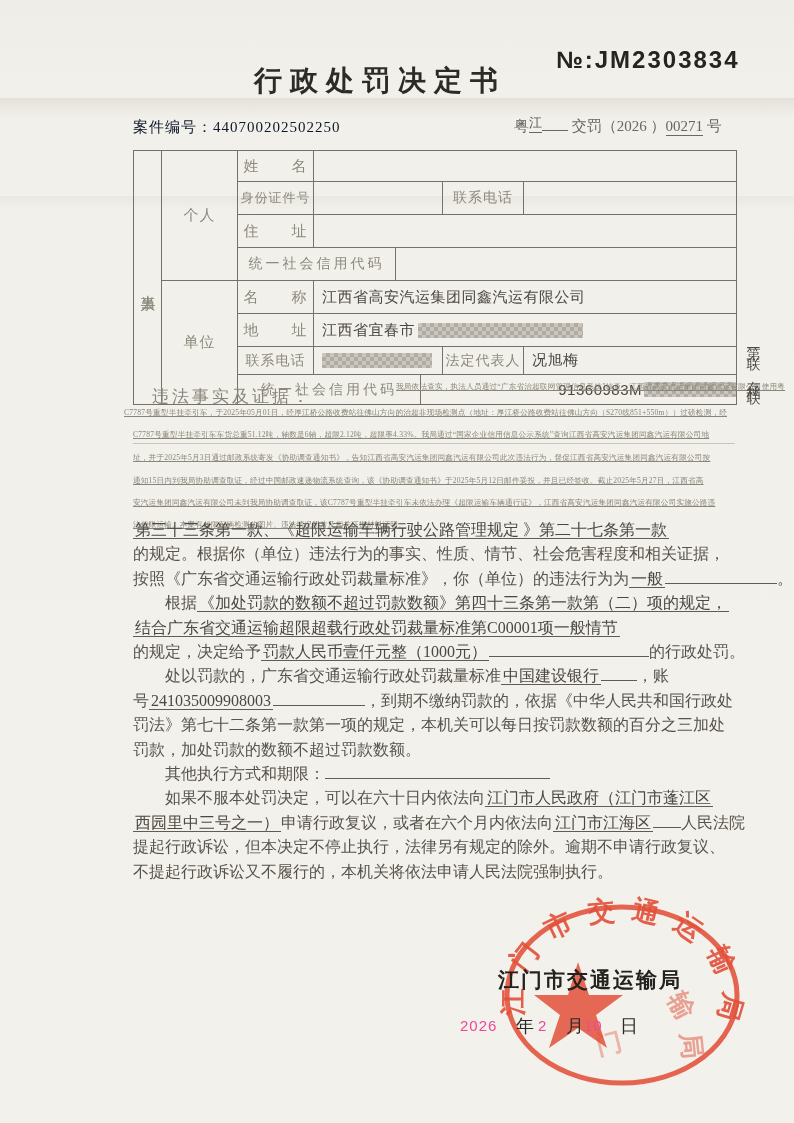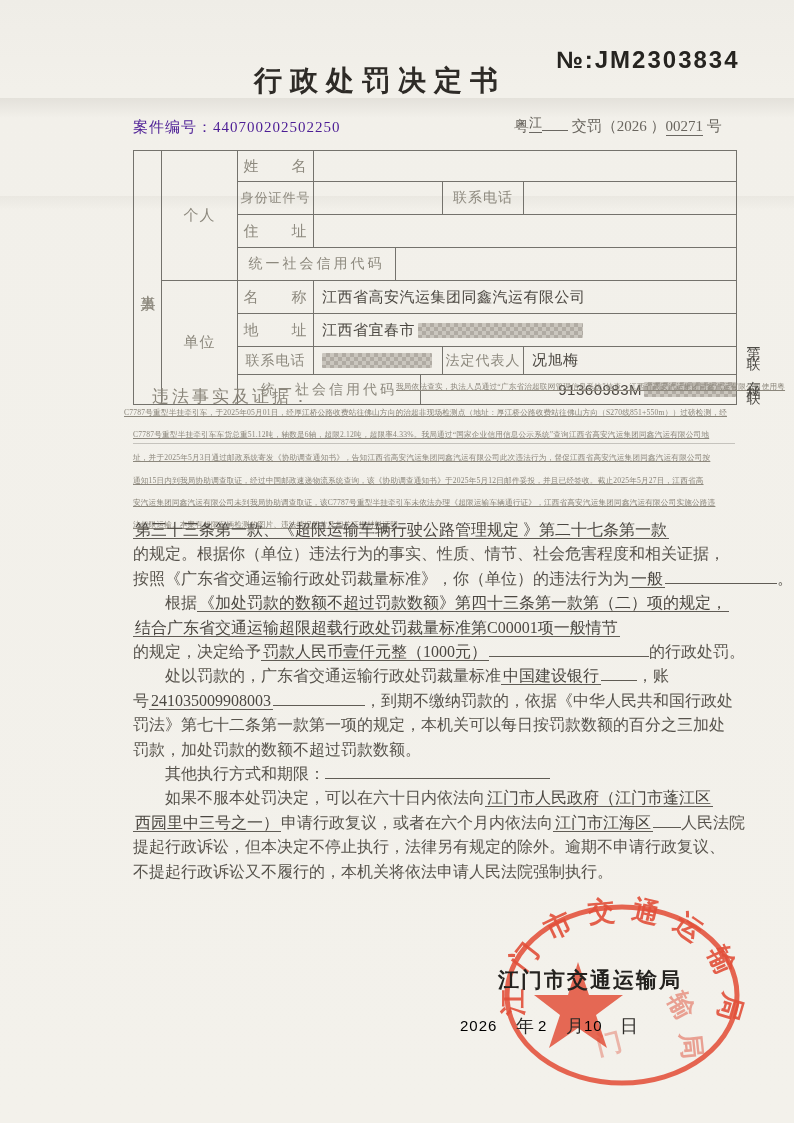--- a/index.html
+++ b/index.html
@@ -6,21 +6,21 @@
   body{width:794px;height:1123px;position:relative;overflow:hidden;
        background:
          linear-gradient(180deg,#efede7 0,#f2f0ea 8%,#f3f1eb 100%);
        font-family:"Liberation Serif","DejaVu Serif",serif;
        color:#4b4741;}
   .band{position:absolute;left:0;width:794px;pointer-events:none;}
   .band1{top:98px;height:20px;background:linear-gradient(180deg,rgba(176,172,163,.22),rgba(176,172,163,0));}
   .band2{top:196px;height:14px;background:linear-gradient(180deg,rgba(176,172,163,.12),rgba(176,172,163,0));}
   .doc-no{position:absolute;left:556px;top:46px;font-size:24px;font-weight:700;letter-spacing:2px;color:#262420;font-family:"Liberation Sans",sans-serif;}
   .title{position:absolute;left:0;top:62px;width:760px;text-align:center;font-size:28px;font-weight:700;letter-spacing:8px;color:#2e2b27;}
-  .case-line{position:absolute;left:133px;top:118px;font-size:15px;color:#4c1d95;letter-spacing:1px;}
+  .case-line{position:absolute;left:133px;top:118px;font-size:15px;color:#0f172a;letter-spacing:1px;}
   .ref-line{position:absolute;left:514px;top:116px;font-size:15px;color:#6a665f;}
   .ref-line .fillc{color:#5a564f;font-size:13px;position:relative;top:-4px;}
   .ref-line .ul{display:inline-block;border-bottom:1px solid #6b6862;min-width:8px;text-align:center;}
   .ref-line .blankul{display:inline-block;border-bottom:1px solid #6b6862;width:26px;height:14px;}
   
   .ptable{position:absolute;left:133px;top:150px;width:602px;height:253px;border:1px solid #74726c;box-sizing:content-box;}
   .cell{position:absolute;box-sizing:border-box;font-size:15px;color:#8d897e;display:flex;align-items:center;}
   .cell.lab{justify-content:center;text-align:left;letter-spacing:1px;}
   .cell.val{color:#4b4741;padding-left:8px;letter-spacing:.5px;}
   .br{border-right:1px solid #74726c;}
@@ -36,21 +36,21 @@
   .body-text{position:absolute;left:133px;top:518px;width:608px;font-size:16px;line-height:24.4px;color:#57534c;}
   .body-text .bl{white-space:nowrap;}
   .fill-u{border-bottom:1px solid #605c55;padding:0 2px;color:#4b4741;}
   .blank{display:inline-block;border-bottom:1px solid #605c55;height:14px;vertical-align:baseline;}
   
   .copy-label{position:absolute;left:744px;top:336px;writing-mode:vertical-rl;font-size:14px;letter-spacing:5px;color:#4c4a45;}
   .seal{position:absolute;left:497px;top:895px;width:250px;height:200px;}
   .seal-ghost{position:absolute;color:rgba(224,80,58,.5);font-size:26px;font-weight:700;}
   .org{position:absolute;left:498px;top:966px;font-size:21px;font-weight:700;letter-spacing:2px;color:#24221f;}
   .date-part{position:absolute;top:1014px;font-size:18px;color:#2b2926;}
-  .date-digit{position:absolute;top:1017px;font-size:15px;color:#000000;font-family:"Liberation Sans",sans-serif;letter-spacing:1px;}
+  .date-digit{position:absolute;top:1017px;font-size:15px;color:#ec4899;font-family:"Liberation Sans",sans-serif;letter-spacing:1px;}
 </style>
 </head>
 <body>
 
 <div class="band band1"></div>
 <div class="band band2"></div>
 
 <div class="doc-no">№:JM2303834</div>
 <div class="title">行政处罚决定书</div>
 

